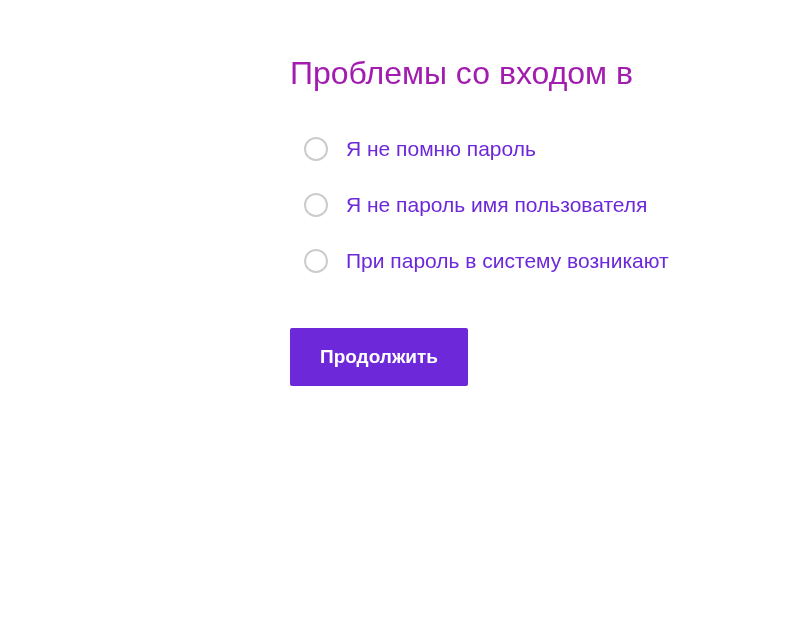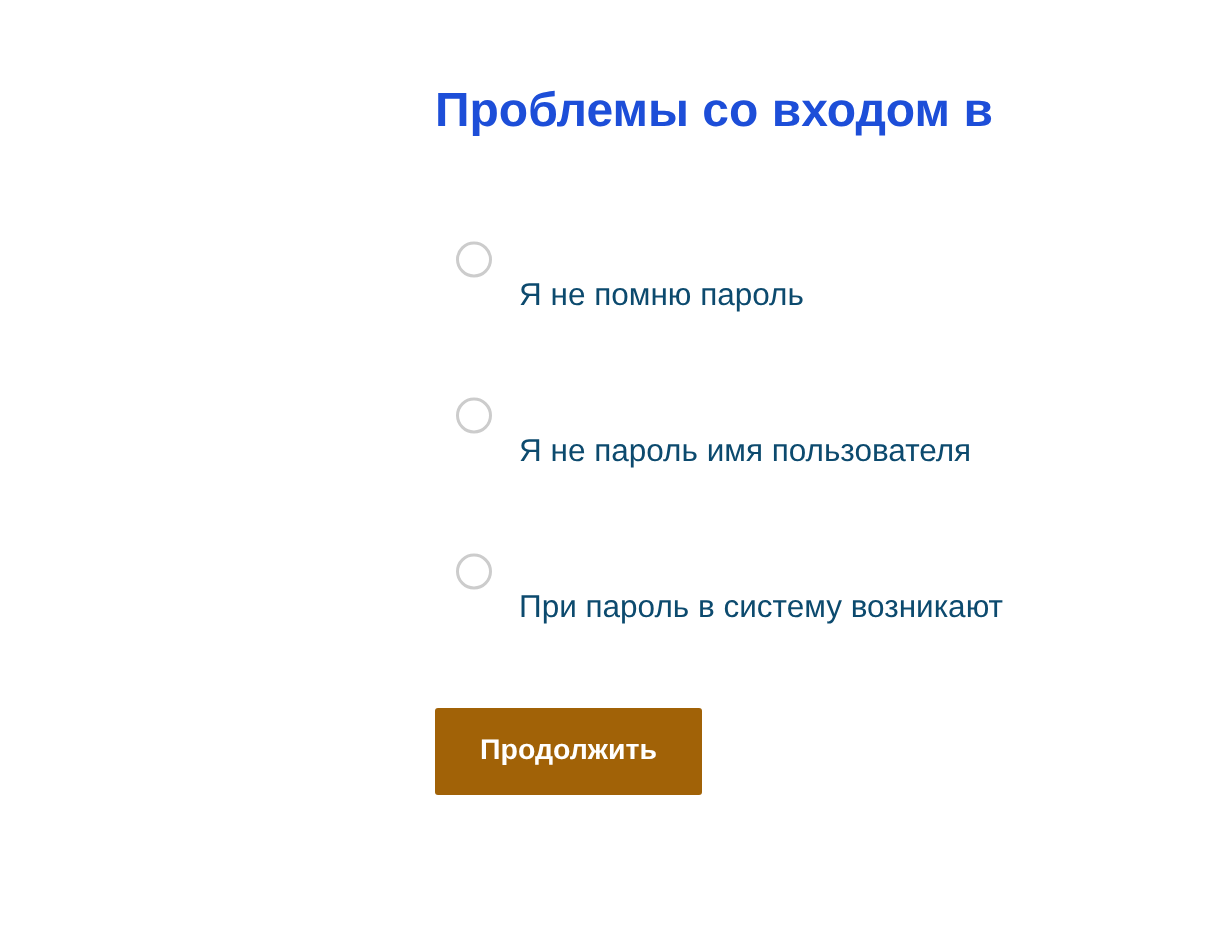--- a/index.html
+++ b/index.html
@@ -13,22 +13,22 @@
       width: 807px;
       height: 625px;
       overflow: hidden;
     }
     .container {
       padding-left: 290px;
       padding-top: 55px;
     }
     .heading {
       font-size: 32px;
-      font-weight: bold;
-      color: #1d4ed8;
+      font-weight: normal;
+      color: #a21caf;
       margin-bottom: 45px;
       white-space: nowrap;
     }
     .options {
       display: flex;
       flex-direction: column;
       gap: 32px;
       padding-left: 14px;
     }
     .option-row {
@@ -40,29 +40,28 @@
     .radio {
       width: 24px;
       height: 24px;
       border: 2px solid #cccccc;
       border-radius: 50%;
       flex-shrink: 0;
       background: #ffffff;
     }
     .option-label {
       font-size: 21px;
-      color: #0c4a6e;
+      color: #6d28d9;
       white-space: nowrap;
-      margin-top: 48px;
     }
     .button-wrap {
       margin-top: 55px;
     }
     .continue-btn {
-      background: #a16207;
+      background: #6d28d9;
       color: #ffffff;
       font-size: 19px;
       font-weight: bold;
       border: none;
       padding: 18px 30px;
       cursor: pointer;
       border-radius: 2px;
     }
   </style>
 </head>

